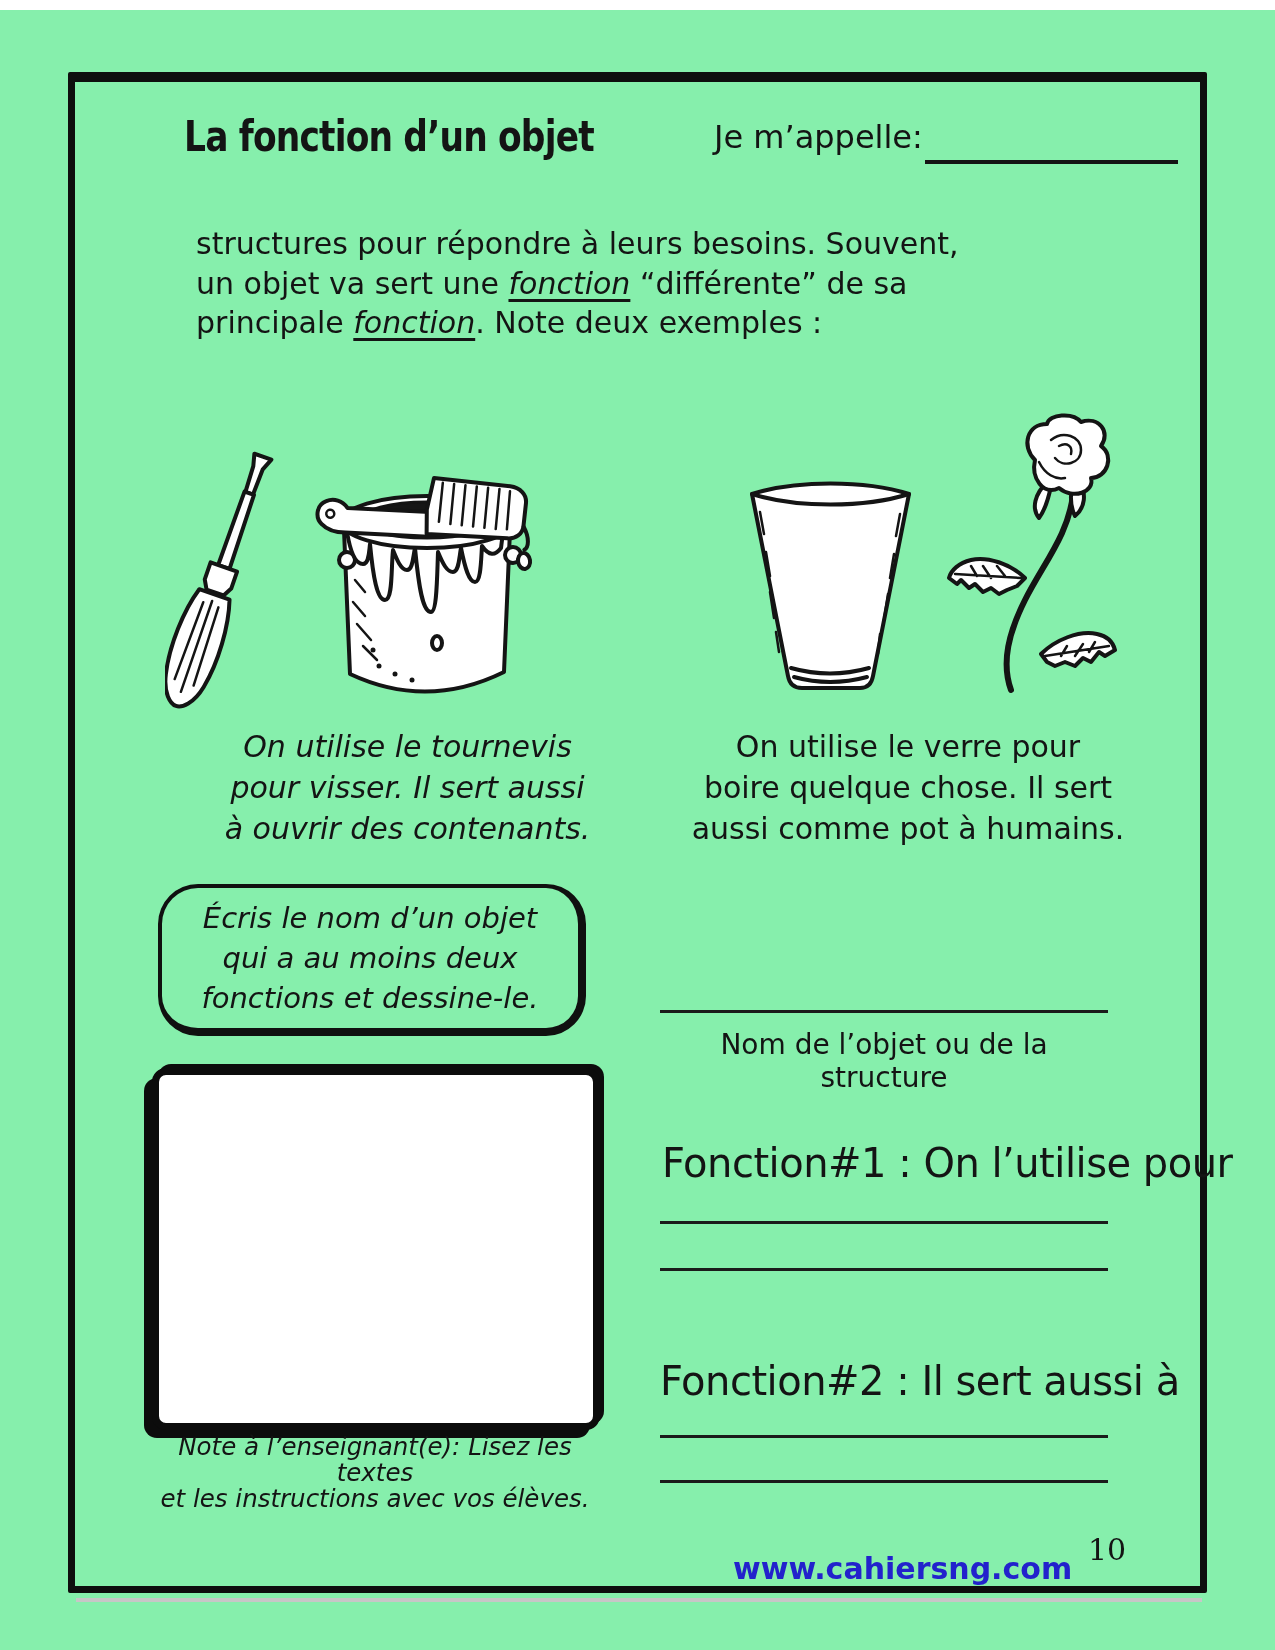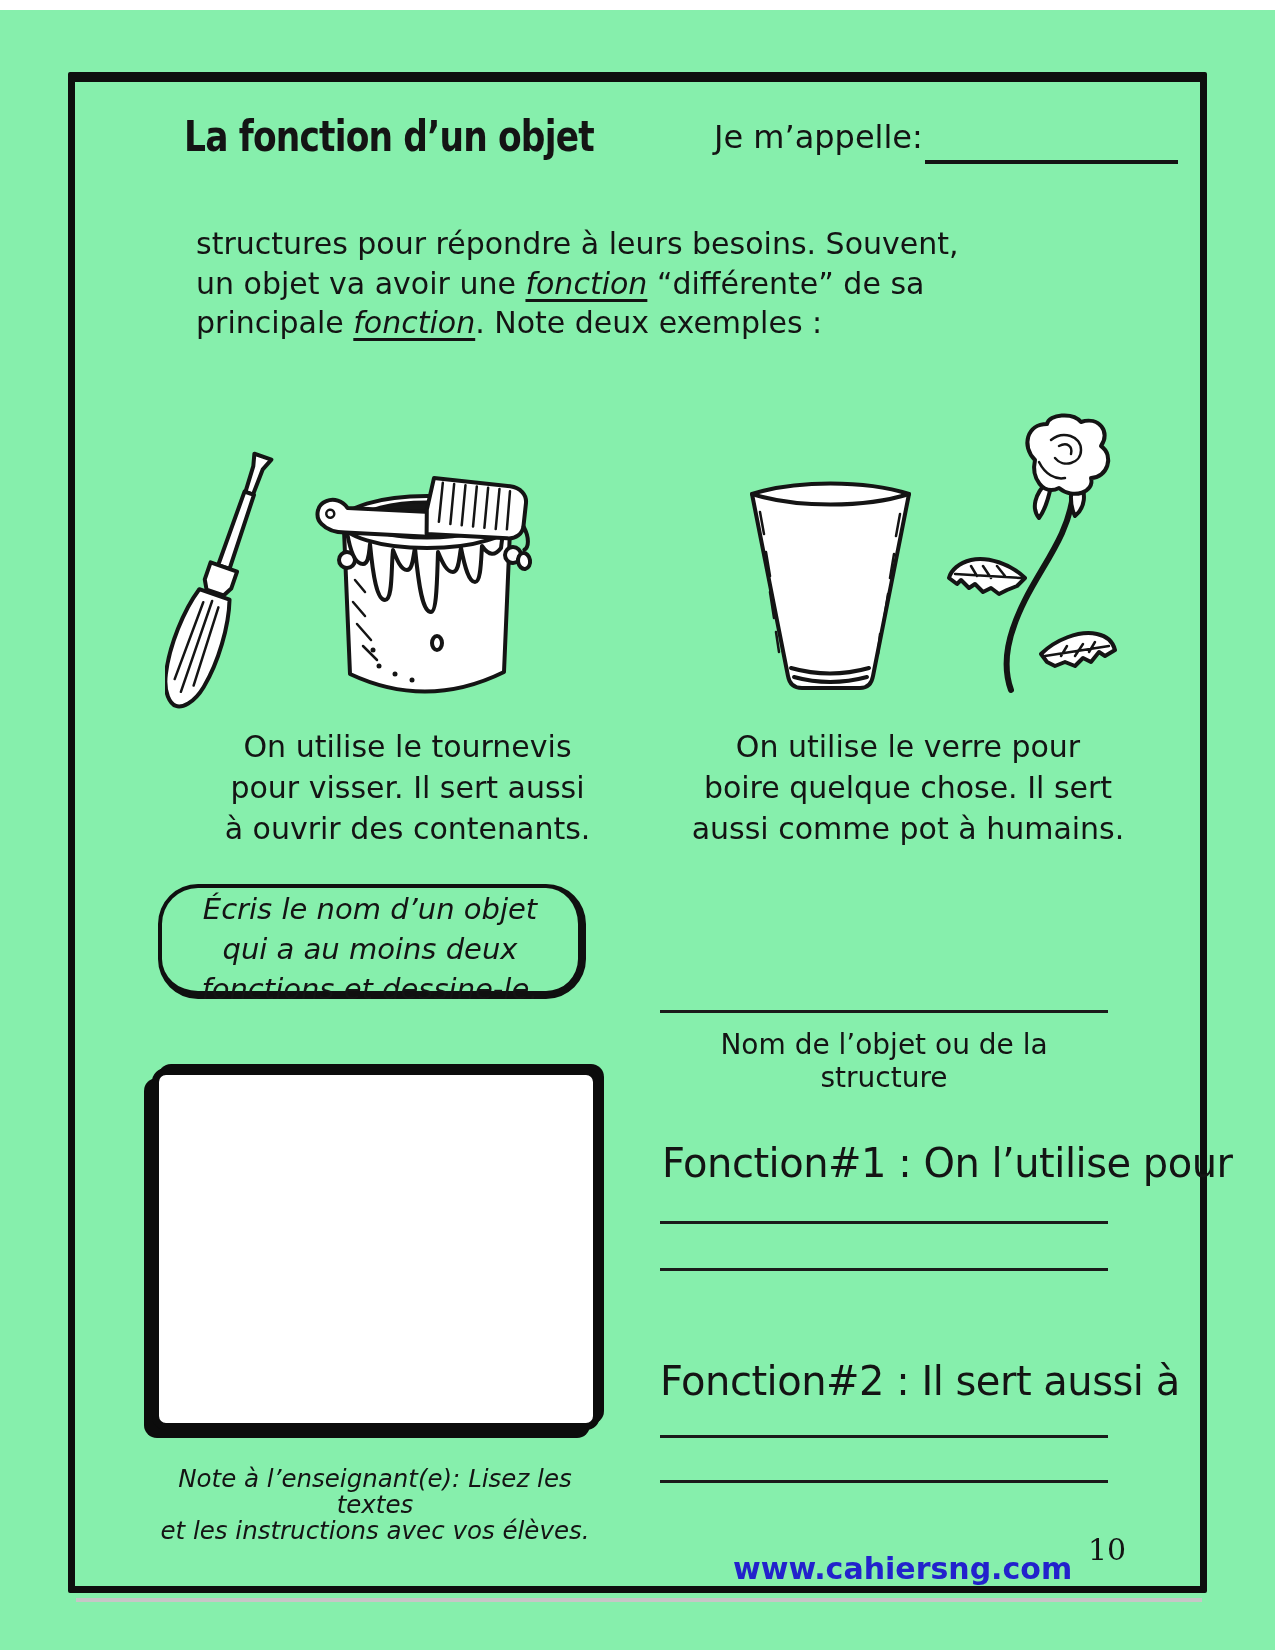--- a/index.html
+++ b/index.html
@@ -20,47 +20,47 @@
   .title{
     position:absolute;left:184px;top:102px;font-size:42px;font-weight:800;
     letter-spacing:-1px;transform:scaleX(.82);transform-origin:left top;white-space:nowrap;
   }
   .name-label{position:absolute;left:714px;top:108px;font-size:32px;white-space:nowrap;}
   .name-blank{position:absolute;left:925px;top:150px;width:253px;height:0;border-top:4px solid #141414;}
   .intro{position:absolute;left:196px;top:214px;font-size:30px;line-height:39.5px;white-space:nowrap;}
   .fn{font-style:italic;text-decoration:underline;text-decoration-thickness:3px;text-underline-offset:5px;}
   .illu{position:absolute;}
   .caption{position:absolute;top:716px;text-align:center;font-size:30px;line-height:41px;}
-  .caption.left{left:155px;width:505px;}
+  .caption.left{left:155px;width:505px;font-style:italic;}
   .caption.right{left:658px;width:500px;}
   .bubble{
-    position:absolute;left:158px;top:874px;width:428px;height:115px;box-sizing:border-box;
+    position:absolute;left:158px;top:874px;width:428px;height:152px;box-sizing:border-box;
     border:4px solid #101010;border-right-width:8px;border-bottom-width:8px;border-radius:40px;
-    text-align:center;font-style:italic;font-size:29px;line-height:40px;padding-top:1px;
+    text-align:center;font-style:italic;font-size:29px;line-height:40px;padding-top:10px;
   }
   .wline{position:absolute;height:0;border-top:3.5px solid #1b1b1b;}
   .obj-line{left:660px;top:1000px;width:448px;}
   .obj-caption{
     position:absolute;left:660px;top:1018px;width:448px;text-align:center;
     font-size:28px;
   }
   .draw-box{
     position:absolute;left:152px;top:1058px;width:448px;height:362px;box-sizing:border-box;
     border:7px solid #0c0c0c;border-radius:14px;background:#ffffff;
     box-shadow:-9px 9px 0 -1px #0c0c0c, 5px -5px 0 -1px #0c0c0c;
   }
   .flabel{position:absolute;font-size:40px;letter-spacing:-0.5px;white-space:nowrap;}
   .f1{left:662px;top:1130px;}
   .f2{left:660px;top:1348px;}
   .l-f1a{left:660px;top:1211px;width:448px;}
   .l-f1b{left:660px;top:1258px;width:448px;}
   .l-f2a{left:660px;top:1425px;width:448px;}
   .l-f2b{left:660px;top:1470px;width:448px;}
   .note{
-    position:absolute;left:140px;top:1456px;width:470px;text-align:center;
+    position:absolute;left:140px;top:1424px;width:470px;text-align:center;
     font-style:italic;font-size:24.5px;line-height:26px;
   }
   .footer-series{position:absolute;left:104px;top:1536px;font-size:31px;font-weight:bold;letter-spacing:-0.5px;white-space:nowrap;}
   .footer-link{position:absolute;left:733px;top:1541px;font-size:30px;font-weight:bold;color:#2222cc;white-space:nowrap;text-decoration:none;}
   .page-num{position:absolute;left:1088px;top:1522px;font-size:30px;font-family:"DejaVu Serif","Liberation Serif",serif;}
   svg .ln{fill:none;stroke:#141414;stroke-width:4;stroke-linecap:round;stroke-linejoin:round;}
   svg .fw{fill:#ffffff;stroke:#141414;stroke-width:4;stroke-linejoin:round;}
   svg .thin{fill:none;stroke:#141414;stroke-width:2.5;stroke-linecap:round;}
   svg .dark{fill:#161616;stroke:#141414;stroke-width:3;}
 </style>
@@ -72,21 +72,21 @@
   <div class="frame"></div>
   <div class="frame-shadow"></div>
 
   <div class="title">La fonction d’un objet</div>
 
   <div class="name-label">Je m’appelle:</div>
   <div class="name-blank"></div>
 
   <div class="intro">
     <div><span>structures pour répondre à leurs besoins. Souvent,</span></div>
-    <div><span>un objet va avoir une </span><span class="fn">fonction</span><span> “différente” de sa</span></div>
+    <div><span>un objet va sert une </span><span class="fn">fonction</span><span> “différente” de sa</span></div>
     <div><span>principale </span><span class="fn">fonction</span><span>. Note deux exemples :</span></div>
   </div>
 
   <svg class="illu" style="left:165px;top:432px;" width="400" height="278" viewBox="0 0 400 278">
     <g transform="translate(14,6) rotate(19 40 130)">
       <path class="fw" d="M33,1 L51,1 L46,13 L45,40 L37,40 L36,13 Z"></path>
       <path class="fw" d="M36,40 L46,40 L47,118 L35,118 Z"></path>
       <path class="fw" d="M27,118 L55,118 L55,136 L50,145 L32,145 L27,136 Z"></path>
       <path class="fw" d="M25,147 C17,172 15,210 21,238 C25,257 35,265 41,265 C47,265 57,257 61,238 C67,210 65,172 57,147 Z"></path>
       <path class="thin" d="M33,158 L31,240 M41,154 L41,250 M49,158 L51,240"></path>

